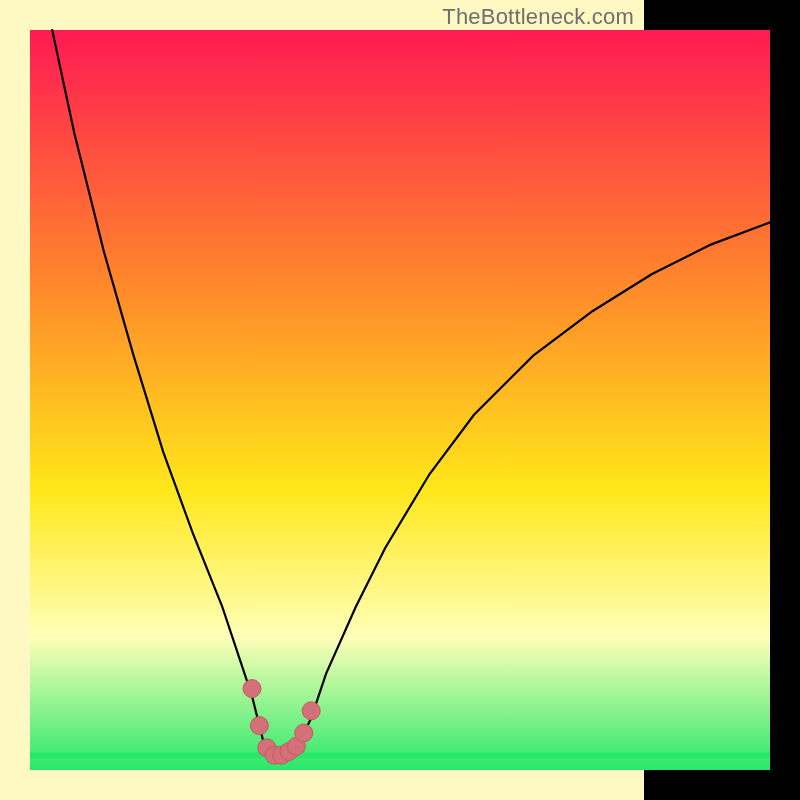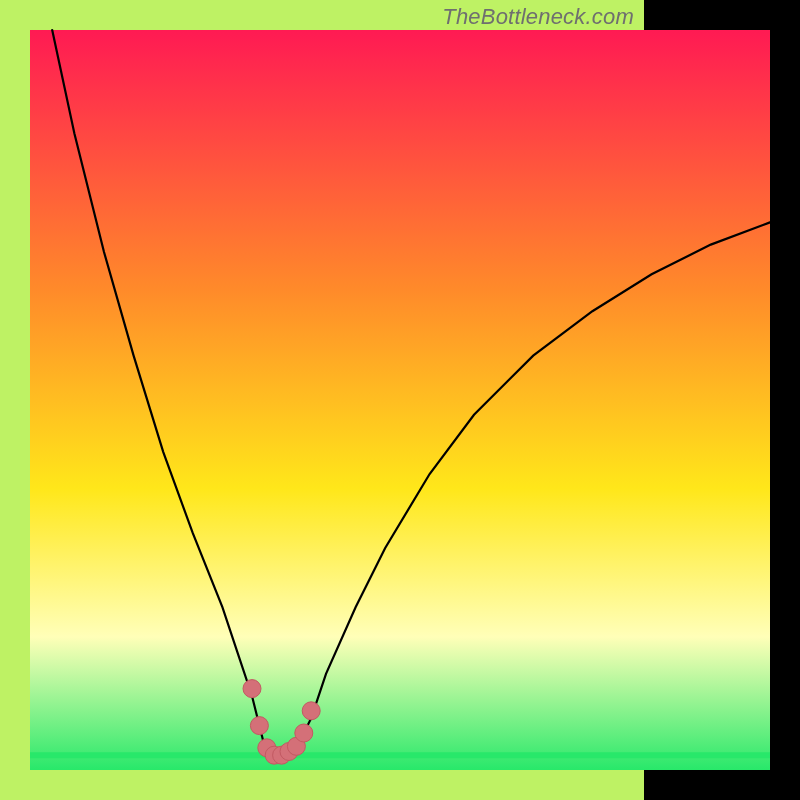--- a/index.html
+++ b/index.html
@@ -8,22 +8,21 @@
     width: 800px;
     height: 800px;
     background: #000;
     font-family: Arial, Helvetica, sans-serif;
     overflow: hidden;
   }
   .frame {
     position: relative;
     width: 644px;
     height: 800px;
-    background: #bef264;
-    font-style: italic;
+    background: #fef9c3;
   }
   .watermark {
     position: absolute;
     top: 4px;
     right: 10px;
     color: #6f6f6f;
     font-size: 22px;
     font-weight: 500;
     letter-spacing: 0.2px;
     user-select: none;

